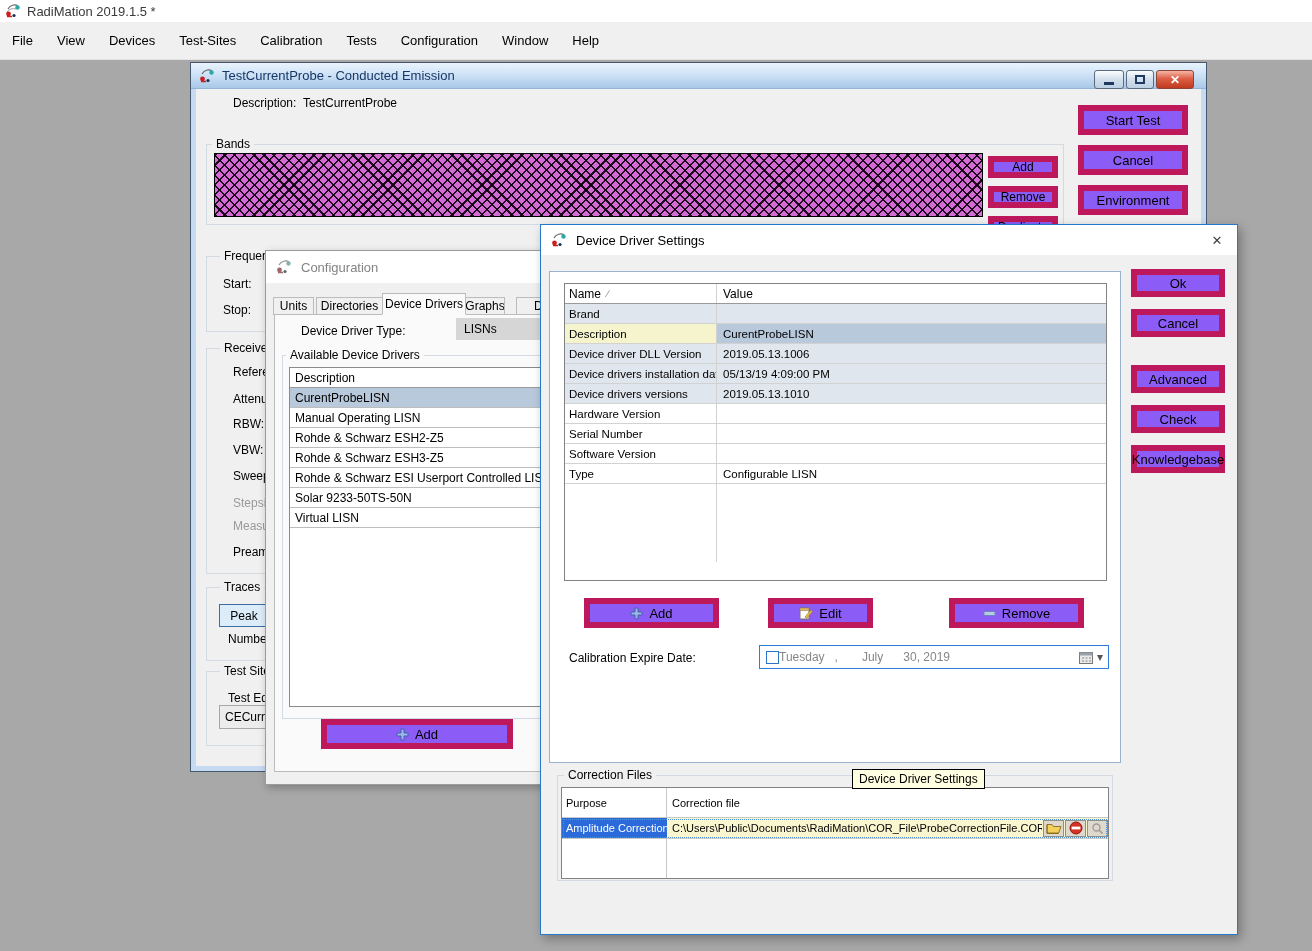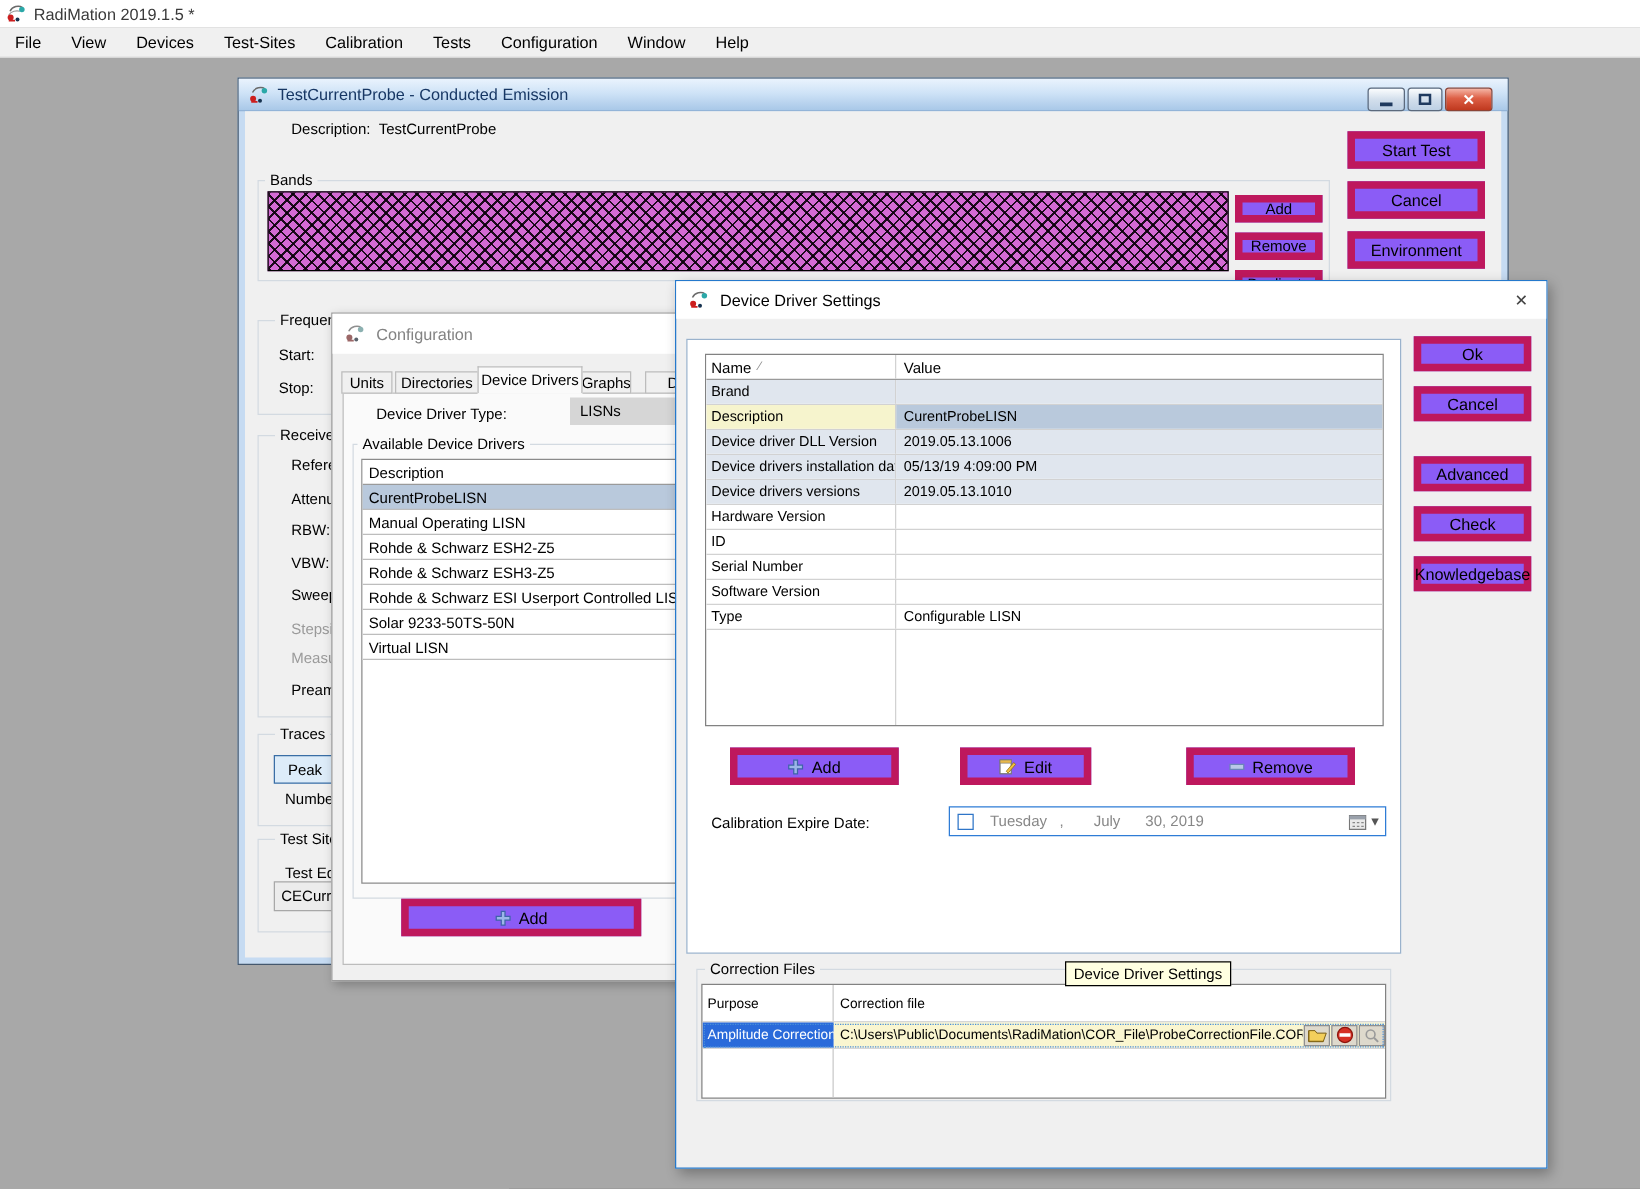--- a/index.html
+++ b/index.html
@@ -4,21 +4,21 @@
 <style>
   *{box-sizing:border-box;margin:0;padding:0}
   html,body{background:#888}
   .screen{position:relative;width:1312px;height:951px;background:#a8a8a8;overflow:hidden;
           font-family:"Liberation Sans",sans-serif;color:#000}
 
   
   .app-titlebar{position:absolute;left:0;top:0;width:100%;height:22px;background:#fff;
                 display:flex;align-items:center;font-size:13px;color:#3a3a3a}
   .app-titlebar .riicon{margin:0 6px 0 5px}
-  .app-menubar{position:absolute;left:0;top:22px;width:100%;height:24px;background:#f0f0f0;
+  .app-menubar{position:absolute;left:0;top:22px;width:100%;height:38px;background:#f0f0f0;
                display:flex;align-items:stretch;font-size:13px;border-bottom:1px solid #e2e2e2}
   .menu-item{display:flex;align-items:center;padding:0 12px;cursor:default}
 
   .riicon{width:16px;height:16px;flex:none;display:inline-block}
   .grayed{filter:grayscale(60%);opacity:.75}
 
   
   .lbl{position:absolute;font-size:12px;white-space:nowrap}
   .lbl.gray{color:#9a9a9a}
   .btn{position:absolute;display:flex;align-items:center;justify-content:center;gap:6px;
@@ -299,24 +299,20 @@
       </div>
       <div class="trow dim">
         <div class="c1">Device drivers versions</div>
         <div class="c2">2019.05.13.1010</div>
       </div>
       <div class="trow">
         <div class="c1">Hardware Version</div>
         <div class="c2"></div>
       </div>
       <div class="trow">
-        <div class="c1">ID</div>
-        <div class="c2"></div>
-      </div>
-      <div class="trow">
         <div class="c1">Serial Number</div>
         <div class="c2"></div>
       </div>
       <div class="trow">
         <div class="c1">Software Version</div>
         <div class="c2"></div>
       </div>
       <div class="trow">
         <div class="c1">Type</div>
         <div class="c2">Configurable LISN</div>
@@ -343,21 +339,21 @@
     <div class="btn" style="left:408px;top:373px;width:135px;height:30px">
       <svg width="13" height="7" viewBox="0 0 13 7">
         <rect x="1" y="1.5" width="11" height="4" fill="#b9c9e8" stroke="#6b86b8"></rect>
       </svg>
       <span>Remove</span>
     </div>
 
     <span class="lbl" style="left:28px;top:426px">Calibration Expire Date:</span>
     <div class="datefield">
       <span class="chk"></span>
-      <span style="margin-left:13px">Tuesday</span>
+      <span style="">Tuesday</span>
       <span style="margin-left:10px">,</span>
       <span style="margin-left:24px">July</span>
       <span style="margin-left:20px">30, 2019</span>
       <span class="dfr">
         <svg width="15" height="13" viewBox="0 0 15 13">
           <rect x="0.5" y="1.5" width="13" height="11" fill="#e9e9e9" stroke="#777"></rect>
           <rect x="0.5" y="1.5" width="13" height="3" fill="#9aa1ab"></rect>
           <path d="M3 7h2M6.5 7h2M10 7h2M3 10h2M6.5 10h2M10 10h2" stroke="#888" stroke-width="1"></path>
         </svg>
         <span>▾</span>

